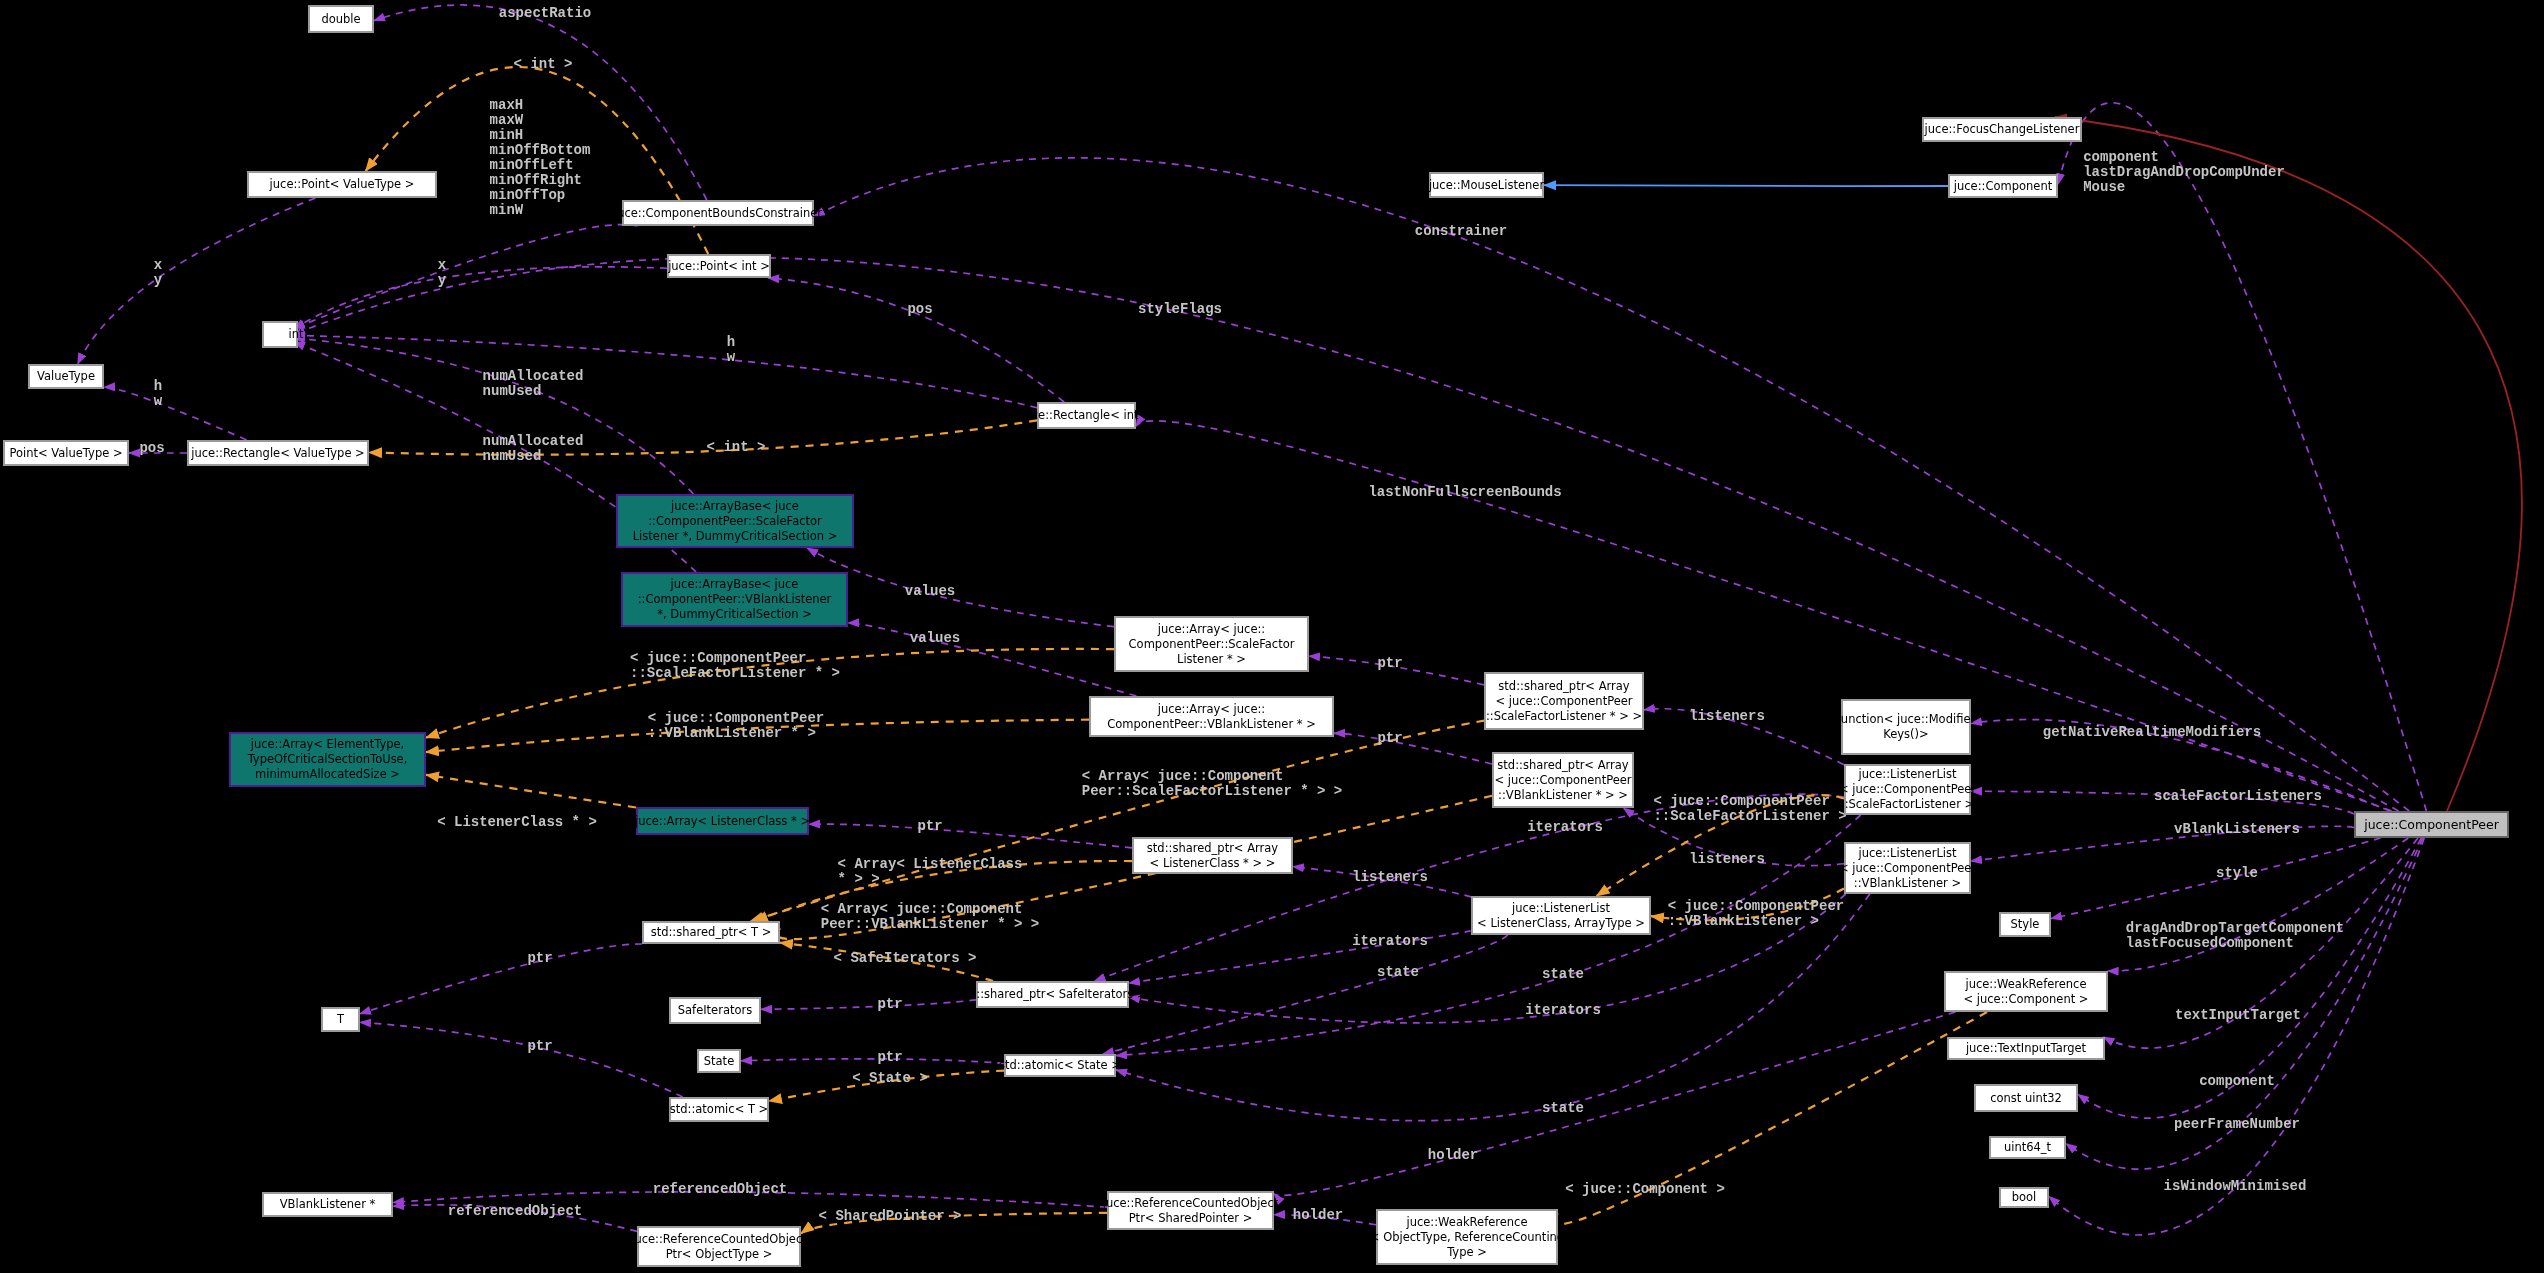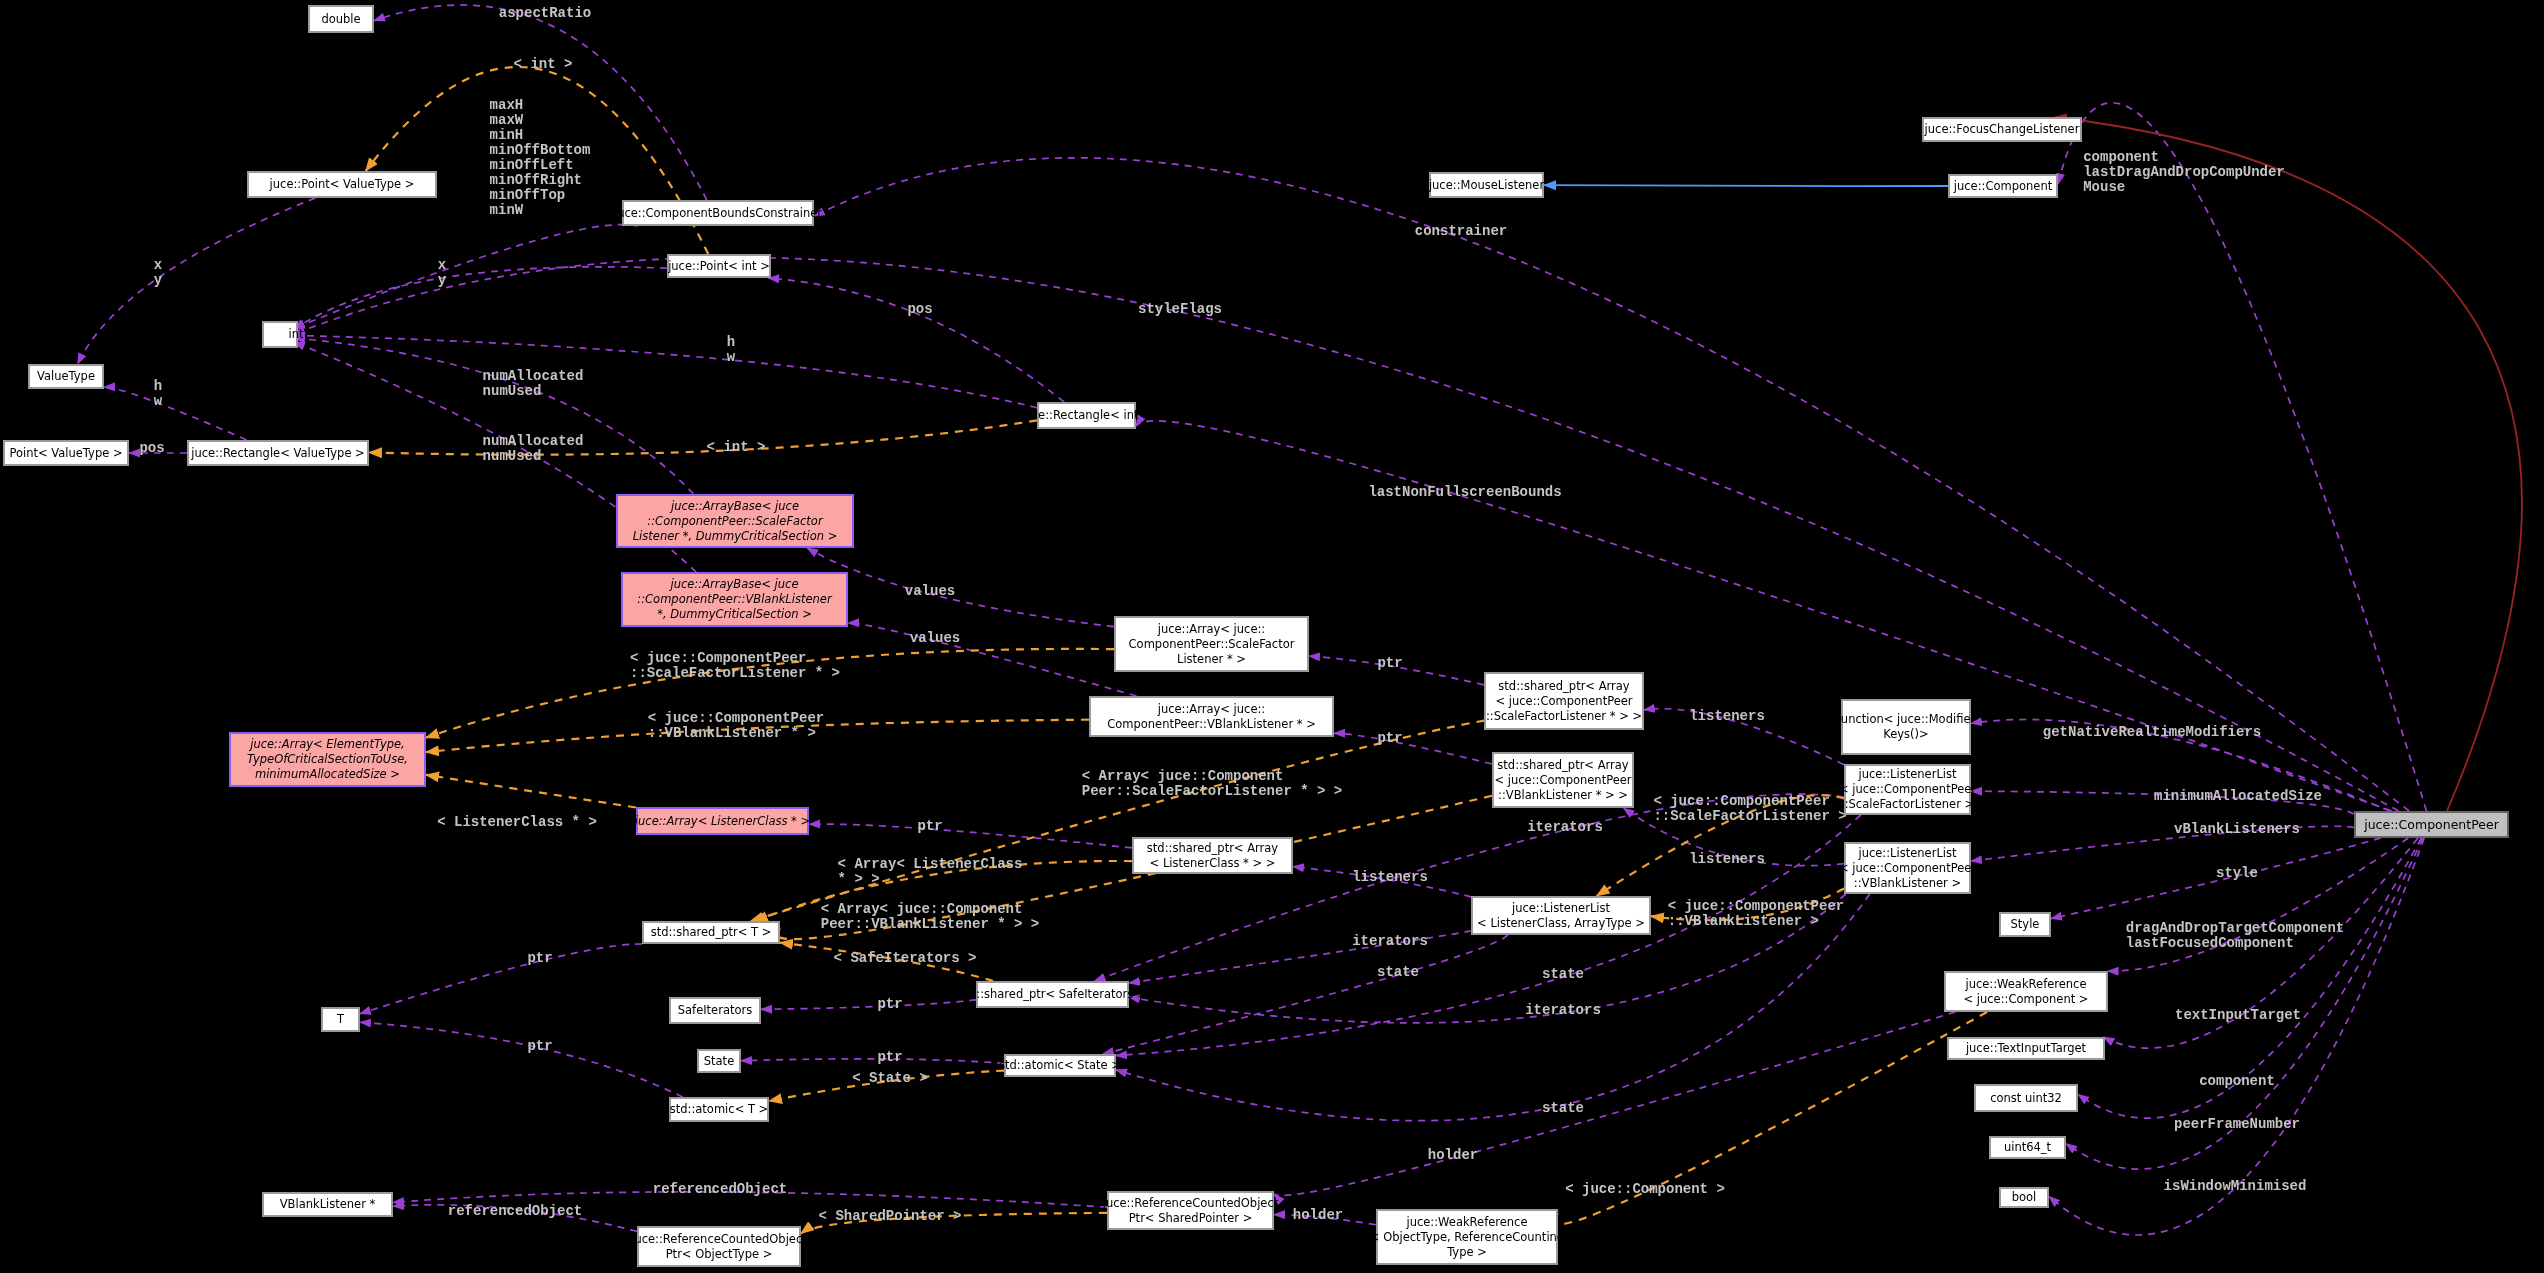--- a/index.html
+++ b/index.html
@@ -3,21 +3,21 @@
 <meta charset="utf-8">
 <style>
   html,body{margin:0;padding:0;background:#000;}
   #canvas{position:relative;width:2544px;height:1273px;background:#000;overflow:hidden;
           font-family:"DejaVu Sans", sans-serif;}
   #edges{position:absolute;left:0;top:0;width:2544px;height:1273px;}
   .node{position:absolute;display:flex;align-items:center;justify-content:center;
         text-align:center;white-space:pre;box-sizing:border-box;
         background:#fff;border:2px solid #9a9a9a;color:#000;
         font-size:11.5px;line-height:15px;z-index:3;cursor:pointer;}
-  .node--template{background:#fca5a5;border:2px solid #8b5cf6;font-style:italic;}
+  .node--template{background:#0f766e;border:2px solid #4c1d95;}
   .node--target{background:#c0c0c0;border:2px solid #666;font-size:12.5px;}
   .elabel{position:absolute;transform:translate(-50%,-50%);white-space:pre;text-align:left;
           color:#c4c4c4;font-size:14px;font-weight:bold;line-height:15px;z-index:2;font-family:Liberation Mono, monospace;}
   path.usage{stroke:#9c3fd6;stroke-width:1.7;fill:none;stroke-dasharray:7 6;}
   path.template{stroke:#f0a030;stroke-width:2.2;fill:none;stroke-dasharray:8 7;}
   path.public{stroke:#4d9bff;stroke-width:1.8;fill:none;}
   path.private{stroke:#9b2222;stroke-width:1.8;fill:none;}
 </style>
 </head>
 <body>
@@ -163,21 +163,21 @@
       <div class="elabel" style="left: 1750px; top: 809px;">&lt; juce::ComponentPeer
 ::ScaleFactorListener &gt;</div>
       <div class="elabel" style="left: 1756px; top: 914px;">&lt; juce::ComponentPeer
 ::VBlankListener &gt;</div>
       <div class="elabel" style="left: 540px; top: 958px;">ptr</div>
       <div class="elabel" style="left: 540px; top: 1046px;">ptr</div>
       <div class="elabel" style="left: 890px; top: 1004px;">ptr</div>
       <div class="elabel" style="left: 890px; top: 1057px;">ptr</div>
       <div class="elabel" style="left: 890px; top: 1078px;">&lt; State &gt;</div>
       <div class="elabel" style="left: 2152px; top: 732px;">getNativeRealtimeModifiers</div>
-      <div class="elabel" style="left: 2238px; top: 796px;">minimumAllocatedSize</div>
+      <div class="elabel" style="left: 2238px; top: 796px;">scaleFactorListeners</div>
       <div class="elabel" style="left: 2237px; top: 829px;">vBlankListeners</div>
       <div class="elabel" style="left: 2237px; top: 873px;">style</div>
       <div class="elabel" style="left: 2235px; top: 936px;">dragAndDropTargetComponent
 lastFocusedComponent</div>
       <div class="elabel" style="left: 2238px; top: 1015px;">textInputTarget</div>
       <div class="elabel" style="left: 2237px; top: 1081px;">component</div>
       <div class="elabel" style="left: 2237px; top: 1124px;">peerFrameNumber</div>
       <div class="elabel" style="left: 2235px; top: 1186px;">isWindowMinimised</div>
       <div class="elabel" style="left: 1453px; top: 1155px;">holder</div>
       <div class="elabel" style="left: 1318px; top: 1215px;">holder</div>

